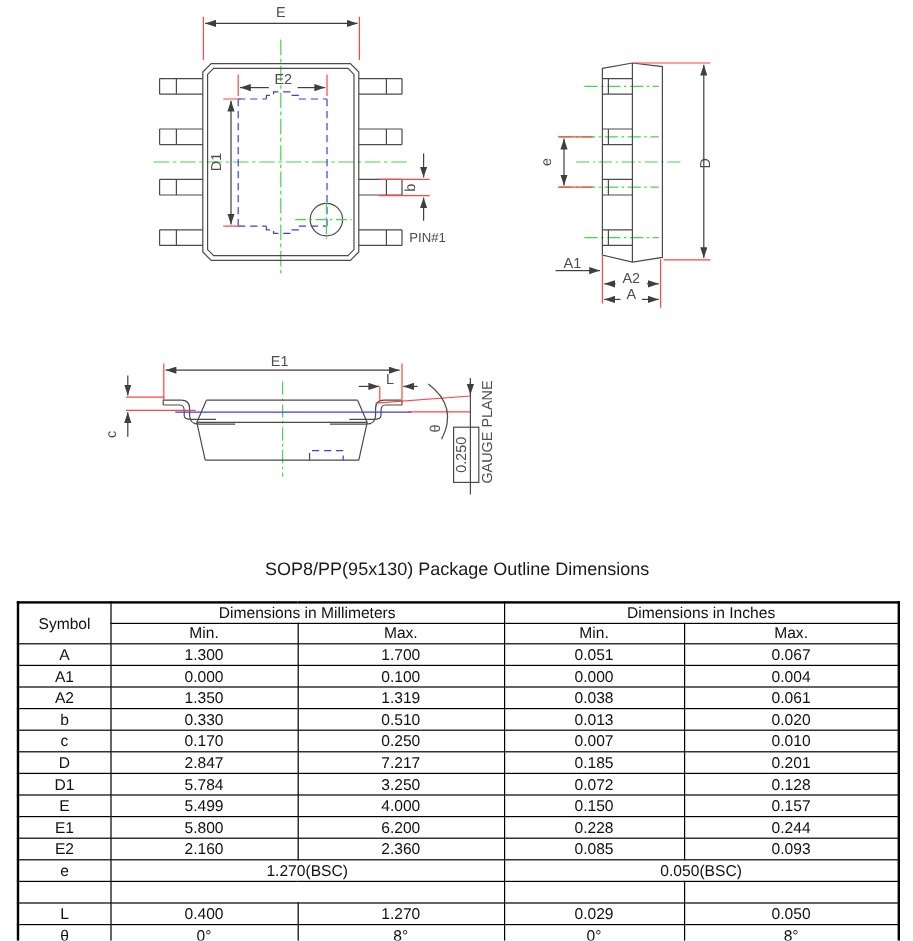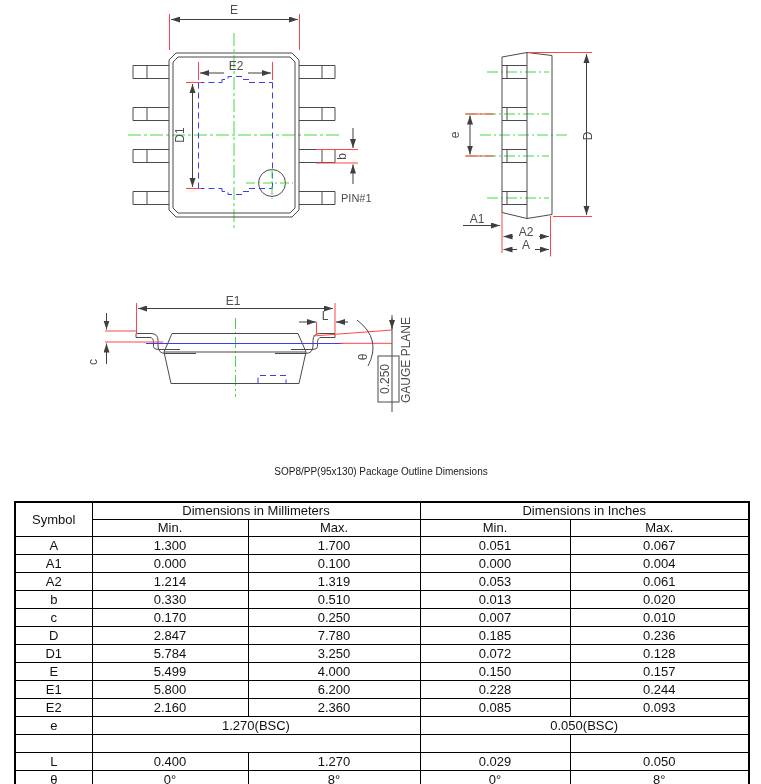--- a/index.html
+++ b/index.html
@@ -2,21 +2,21 @@
 <html><head>
 <meta charset="utf-8">
 <style>
   html,body{margin:0;padding:0;background:#fff;}
   .page{position:relative;width:761px;height:784px;background:#fff;overflow:hidden;
         font-family:"Liberation Sans", sans-serif;}
   svg{position:absolute;left:0;top:0;}
   .dim-label{font-family:"Liberation Sans", sans-serif;font-size:12px;fill:#4d4d4d;}
   .small-label{font-family:"Liberation Sans", sans-serif;font-size:11px;fill:#4d4d4d;}
   .title{position:absolute;left:14px;top:466px;width:734px;text-align:center;
-         font-size:10px;color:#1a1a1a;}
+         font-size:15px;color:#1a1a1a;}
   table.dims{position:absolute;left:14px;top:501px;border-collapse:collapse;
              table-layout:fixed;width:734px;font-size:13px;color:#111;}
   table.dims td{border:1px solid #000;text-align:center;padding:0;line-height:16px;
                 height:17px;overflow:hidden;white-space:nowrap;}
   table.dims{border:2px solid #000;}
   table.dims tr.hdr td{height:15px;}
 </style>
 </head>
 <body>
 
@@ -239,45 +239,45 @@
         </tr>
   <tr>
           <td>A1</td>
           <td>0.000</td>
           <td>0.100</td>
           <td>0.000</td>
           <td>0.004</td>
         </tr>
   <tr>
           <td>A2</td>
-          <td>1.214</td>
+          <td>1.350</td>
           <td>1.319</td>
-          <td>0.053</td>
+          <td>0.038</td>
           <td>0.061</td>
         </tr>
   <tr>
           <td>b</td>
           <td>0.330</td>
           <td>0.510</td>
           <td>0.013</td>
           <td>0.020</td>
         </tr>
   <tr>
           <td>c</td>
           <td>0.170</td>
           <td>0.250</td>
           <td>0.007</td>
           <td>0.010</td>
         </tr>
   <tr>
           <td>D</td>
           <td>2.847</td>
-          <td>7.780</td>
+          <td>7.217</td>
           <td>0.185</td>
-          <td>0.236</td>
+          <td>0.201</td>
         </tr>
   <tr>
           <td>D1</td>
           <td>5.784</td>
           <td>3.250</td>
           <td>0.072</td>
           <td>0.128</td>
         </tr>
   <tr>
           <td>E</td>

